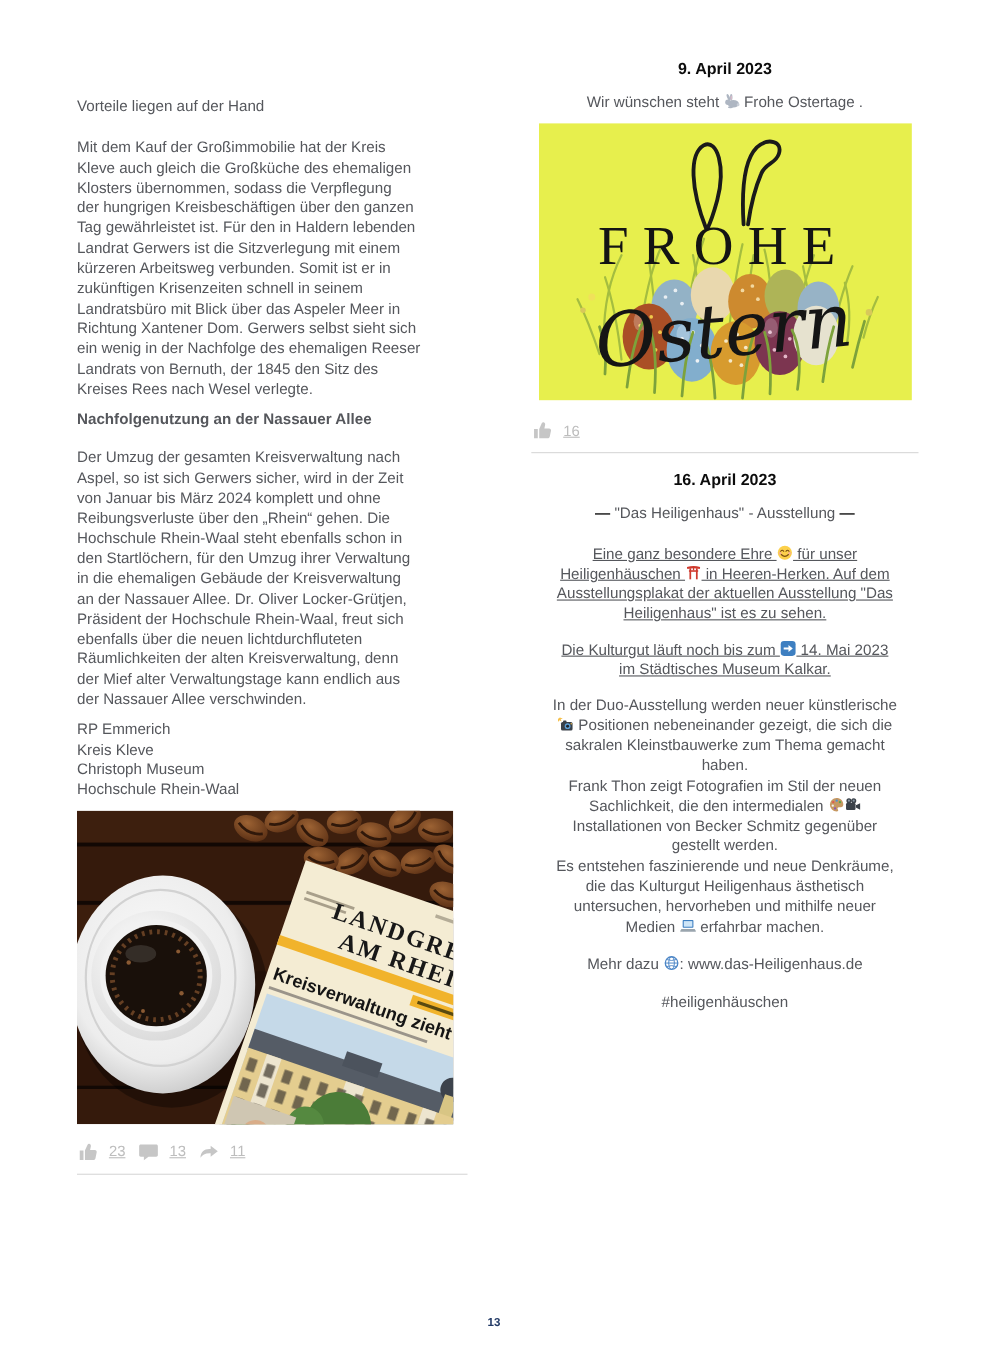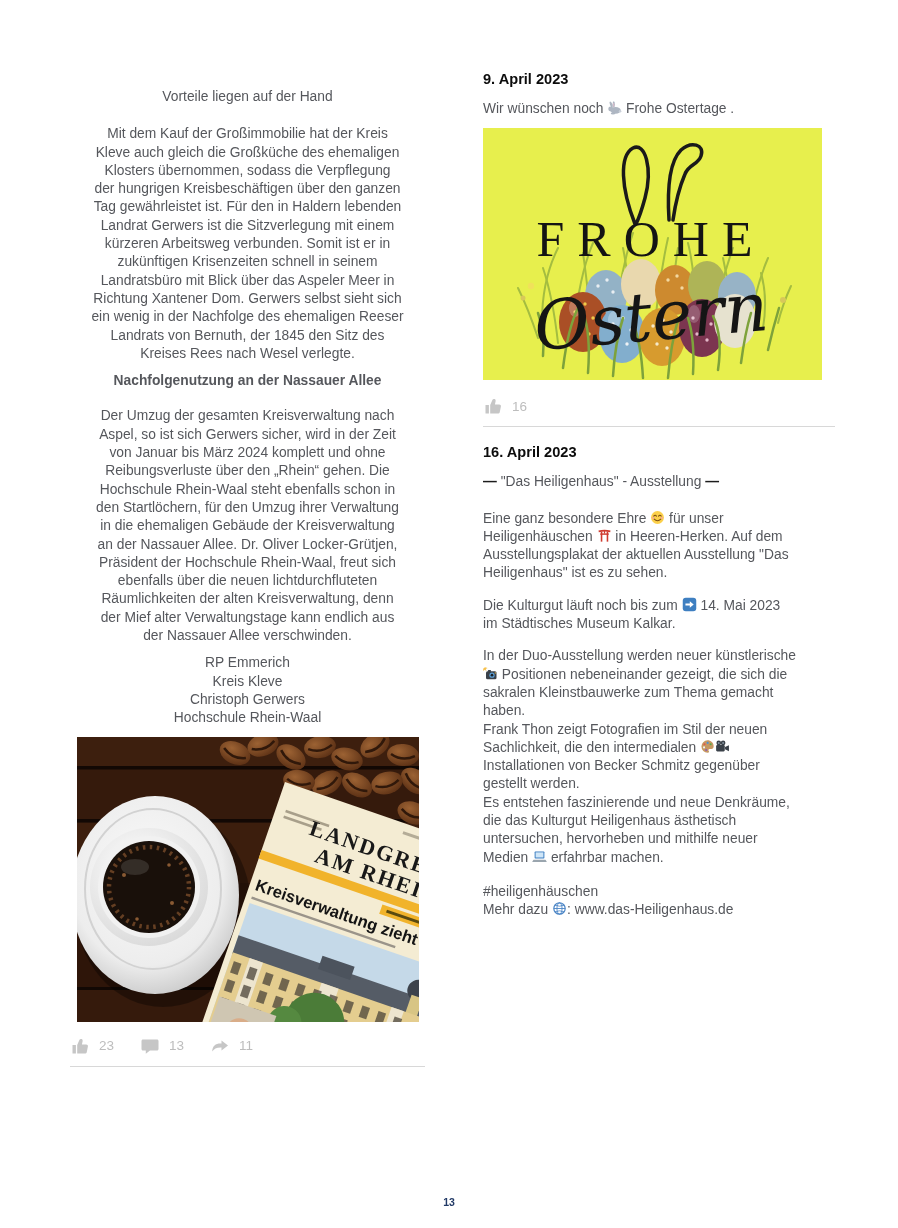--- a/index.html
+++ b/index.html
@@ -1,39 +1,39 @@
 <!DOCTYPE html>
 <html><head>
 <meta charset="utf-8">
 <style>
   html,body{margin:0;padding:0;background:#ffffff;}
   .page{position:relative;width:898px;height:1228px;background:#ffffff;overflow:hidden;
         font-family:"Liberation Sans",sans-serif;}
-  .col-left{position:absolute;left:70px;top:88px;width:355px;text-align:center;}
-  .col-right{position:absolute;left:483px;top:70px;width:352px;}
+  .col-left{position:absolute;left:70px;top:88px;width:355px;}
+  .col-right{position:absolute;left:483px;top:54px;width:352px;text-align:center;}
   .body-text{font-size:13.8px;line-height:18.3px;color:#55575c;margin:0;}
   .pre{white-space:pre-line;}
   .subheading{margin:0 0 19px;}
   .para{margin:0 0 9px;}
   .para-gap{margin:0 0 16px;font-weight:bold;}
   .signature{margin:0 0 9px;}
   .date-heading{font-size:14.6px;line-height:18px;font-weight:700;color:#0c0c0c;margin:0 0 12px;
                 font-family:"Liberation Sans",sans-serif;}
   .title-line{margin:0 0 18px;}
   .heavy-dash{font-weight:700;color:#1c1c1c;}
   .img-frame{display:block;margin:0 0 10px;}
   .stats-row{display:flex;align-items:center;margin:0 0 6px;color:#bdbdbd;font-size:13.5px;}
-  .stat{display:flex;align-items:center;margin-right:26px;}
+  .stat{display:flex;align-items:center;margin-right:11px;text-decoration:underline;}
   .stat-icon{display:inline-block;width:20px;height:20px;margin-right:9px;}
   .stat-icon svg{display:block;}
   .divider{border:none;border-top:1px solid #d8d8d8;height:0;margin:10px 0 16px;}
   .emoji{display:inline-block;width:15px;height:15px;vertical-align:-2px;}
   .emoji svg{display:block;width:15px;height:15px;}
   .rc-p1{margin:0 0 10px;}
-  .rc-para{margin:0 0 14px;}
+  .rc-para{margin:0 0 14px;text-decoration:underline;}
   .rc-body{margin:0 0 16px;}
   .rc-more{margin:0 0 16px;}
   .page-number{position:absolute;left:0;right:0;bottom:20px;text-align:center;
                color:#223a66;font-weight:700;font-size:10.5px;}
 </style>
 </head>
 <body>
 
 <div class="page">
 
@@ -61,21 +61,21 @@
 den Startlöchern, für den Umzug ihrer Verwaltung
 in die ehemaligen Gebäude der Kreisverwaltung
 an der Nassauer Allee. Dr. Oliver Locker-Grütjen,
 Präsident der Hochschule Rhein-Waal, freut sich
 ebenfalls über die neuen lichtdurchfluteten
 Räumlichkeiten der alten Kreisverwaltung, denn
 der Mief alter Verwaltungstage kann endlich aus
 der Nassauer Allee verschwinden.</p>
     <p class="body-text pre signature">RP Emmerich
 Kreis Kleve
-Christoph Gerwers
+Christoph Museum
 Hochschule Rhein-Waal</p>
 
     <div class="img-frame">
       <svg width="342" height="285" viewBox="0 0 342 285" xmlns="http://www.w3.org/2000/svg">
         <defs>
           <radialGradient id="gBean" cx="35%" cy="35%" r="75%">
             <stop offset="0%" stop-color="#9c6233"></stop>
               <stop offset="100%" stop-color="#5a2f14"></stop>
           </radialGradient>
           <radialGradient id="gSaucer" cx="45%" cy="40%" r="65%">
@@ -252,21 +252,21 @@
           </span>
           <span>11</span>
         </span>
     </div>
     <div class="divider"></div>
   </div>
 
   <div class="col-right">
 
     <h3 class="date-heading">9. April 2023</h3>
-    <p class="body-text rc-p1"><span>Wir wünschen noch </span><span class="emoji"><svg viewBox="0 0 20 20">
+    <p class="body-text rc-p1"><span>Wir wünschen steht </span><span class="emoji"><svg viewBox="0 0 20 20">
             <ellipse cx="11.5" cy="13.8" rx="6.8" ry="4.6" fill="#aeb6c2"></ellipse>
             <circle cx="5" cy="12" r="3.3" fill="#aeb6c2"></circle>
             <ellipse cx="5.6" cy="6" rx="1.6" ry="4.3" transform="rotate(-22 5.6 6)" fill="#aeb6c2"></ellipse>
             <ellipse cx="9" cy="6" rx="1.5" ry="4.2" fill="#aeb6c2"></ellipse>
             <ellipse cx="9" cy="6.6" rx="0.7" ry="2.8" fill="#e5bccb"></ellipse>
             <circle cx="17.4" cy="15" r="1.7" fill="#c9cfd8"></circle>
             <ellipse cx="8" cy="18" rx="3" ry="1.2" fill="#aeb6c2"></ellipse>
           </svg></span><span> Frohe Ostertage .</span></p>
 
     <div class="img-frame" style="margin-bottom:12px">
@@ -444,24 +444,24 @@
 gestellt werden.
 Es entstehen faszinierende und neue Denkräume,
 die das Kulturgut Heiligenhaus ästhetisch
 untersuchen, hervorheben und mithilfe neuer
 Medien </span><span class="emoji"><svg viewBox="0 0 20 20">
             <rect x="3.5" y="3.2" width="13" height="9.4" rx="1" fill="#3e7fc1"></rect>
             <rect x="4.8" y="4.5" width="10.4" height="6.8" fill="#cfe6f8"></rect>
             <path d="M2 14.2 h16 l1.5 2.3 q.4 .9 -.8 .9 H1.3 q-1.2 0 -.8 -.9 z" fill="#9aa5ae"></path>
           </svg></span><span> erfahrbar machen.</span></p>
 
-    <p class="body-text">#heiligenhäuschen</p>
-
     <p class="body-text pre rc-more"><span>Mehr dazu </span><span class="emoji"><svg viewBox="0 0 20 20">
             <circle cx="10" cy="10" r="7.6" fill="none" stroke="#4c86c6" stroke-width="1.6"></circle>
             <ellipse cx="10" cy="10" rx="3.4" ry="7.6" fill="none" stroke="#4c86c6" stroke-width="1.2"></ellipse>
             <line x1="2.4" y1="10" x2="17.6" y2="10" stroke="#4c86c6" stroke-width="1.2"></line>
             <path d="M3.6 5.6 q6.4 2.6 12.8 0 M3.6 14.4 q6.4 -2.6 12.8 0" fill="none" stroke="#4c86c6" stroke-width="1.1"></path>
           </svg></span><span>: www.das-Heiligenhaus.de</span></p>
+
+    <p class="body-text">#heiligenhäuschen</p>
   </div>
 
   <div class="page-number">13</div>
 </div>
 
 </body></html>

